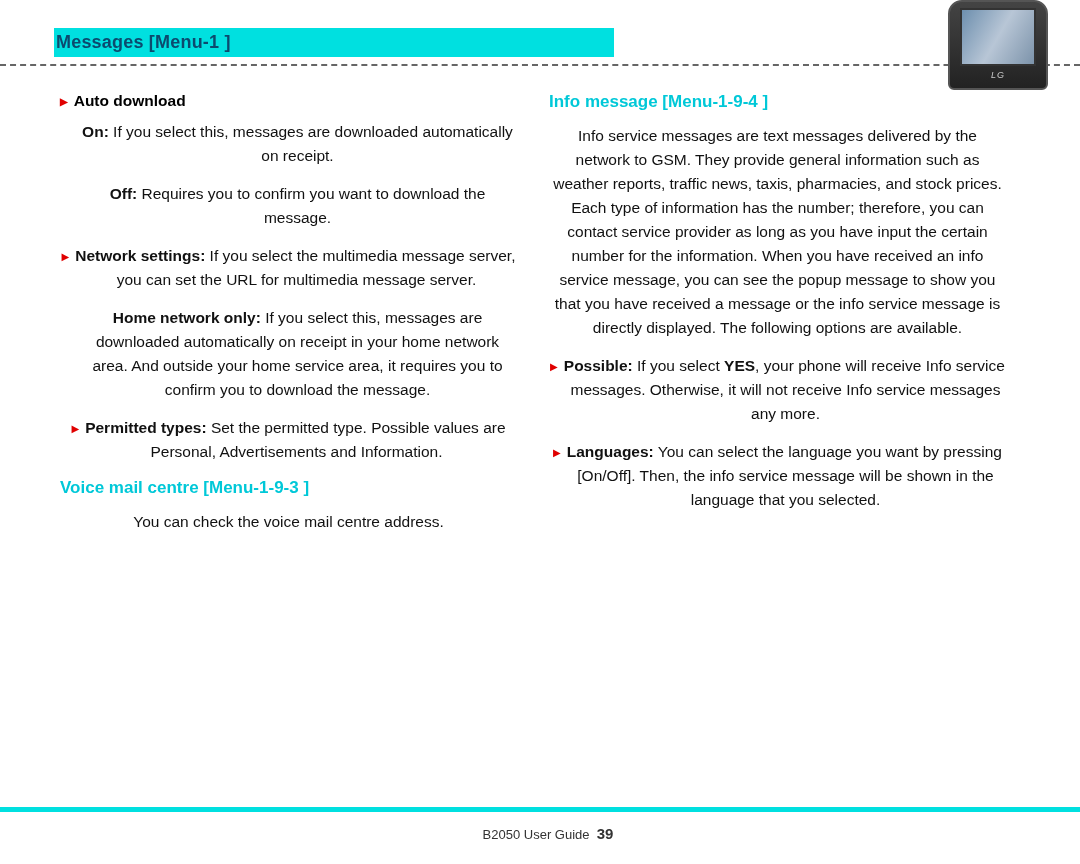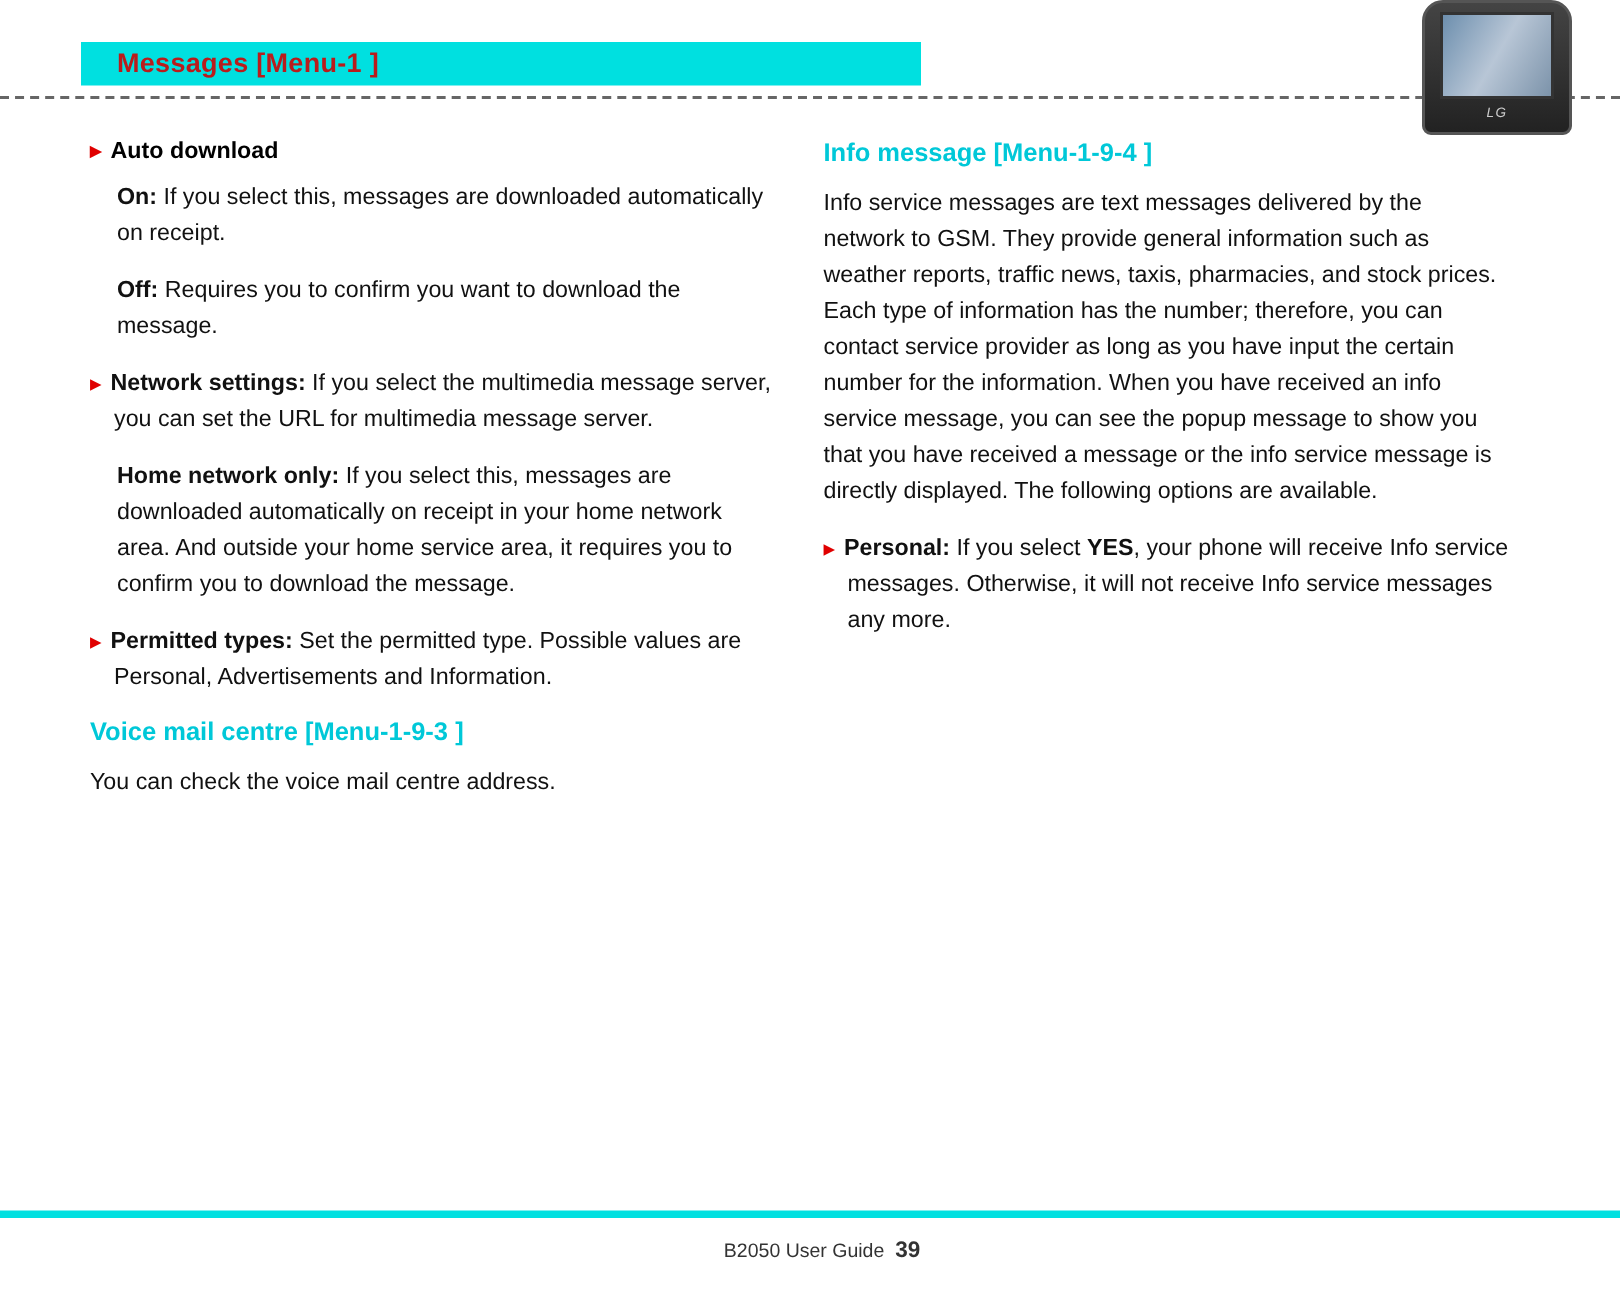--- a/index.html
+++ b/index.html
@@ -13,24 +13,24 @@
   }
   .header-row {
     position: relative;
     height: 62px;
   }
   .title-bar {
     position: absolute;
     top: 28px;
     left: 54px;
     background: #00e0e0;
-    color: #b91c1c;
+    color: #0c4a6e;
     font-weight: bold;
     font-size: 18px;
-    padding: 4px 14px 4px 24px;
+    padding: 4px 14px 4px 2px;
     letter-spacing: 0.2px;
     width: 560px;
   }
   .dashed-line {
     position: absolute;
     top: 64px;
     left: 0;
     right: 0;
     height: 0;
     border-top: 2px dashed #666;
@@ -77,20 +77,21 @@
     color: #e00000;
     font-size: 10px;
     margin-right: 6px;
     vertical-align: 1px;
   }
   .body-p {
     font-size: 15.5px;
     line-height: 1.55;
     color: #111;
     margin-bottom: 14px;
+    text-align: center;
   }
   .body-p b { font-weight: bold; }
   .indent { padding-left: 18px; }
   .section-head {
     color: #00c8d8;
     font-weight: bold;
     font-size: 17px;
     margin: 14px 0 12px 0;
   }
   .bullet-block {
@@ -158,24 +159,27 @@
 
   </div>
 
   <div class="col">
 
     <div class="section-head" style="margin-top:0">Info message [Menu-1-9-4 ]</div>
 
     <p class="body-p">Info service messages are text messages delivered by the network to GSM. They provide general information such as weather reports, traffic news, taxis, pharmacies, and stock prices. Each type of information has the number; therefore, you can contact service provider as long as you have input the certain number for the information. When you have received an info service message, you can see the popup message to show you that you have received a message or the info service message is directly displayed. The following options are available.</p>
 
     <p class="body-p bullet-block">
-      <span class="marker"></span><b>Personal:</b><span> If you select </span><b>YES</b><span>, your phone will receive Info service messages. Otherwise, it will not receive Info service messages any more.</span>
+      <span class="marker"></span><b>Possible:</b><span> If you select </span><b>YES</b><span>, your phone will receive Info service messages. Otherwise, it will not receive Info service messages any more.</span>
     </p>
 
 
+    <p class="body-p bullet-block">
+      <span class="marker"></span><b>Languages:</b><span> You can select the language you want by pressing [On/Off]. Then, the info service message will be shown in the language that you selected.</span>
+    </p>
 
   </div>
 </div>
 
 <div class="footer-bar"></div>
 <div class="footer-text">
   <span>B2050 User Guide</span>&nbsp;&nbsp;<b>39</b>
 </div>
 
 </body></html>

